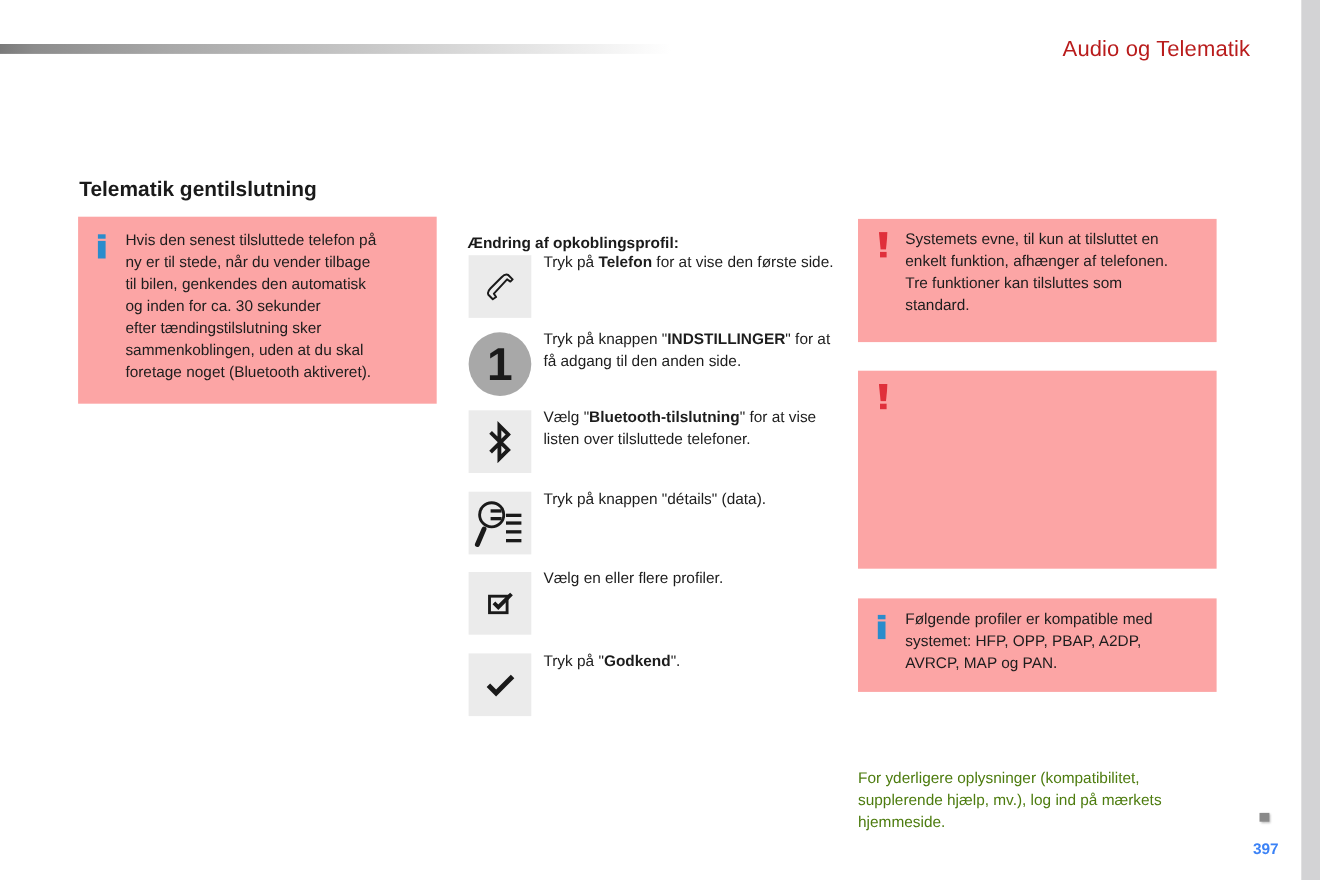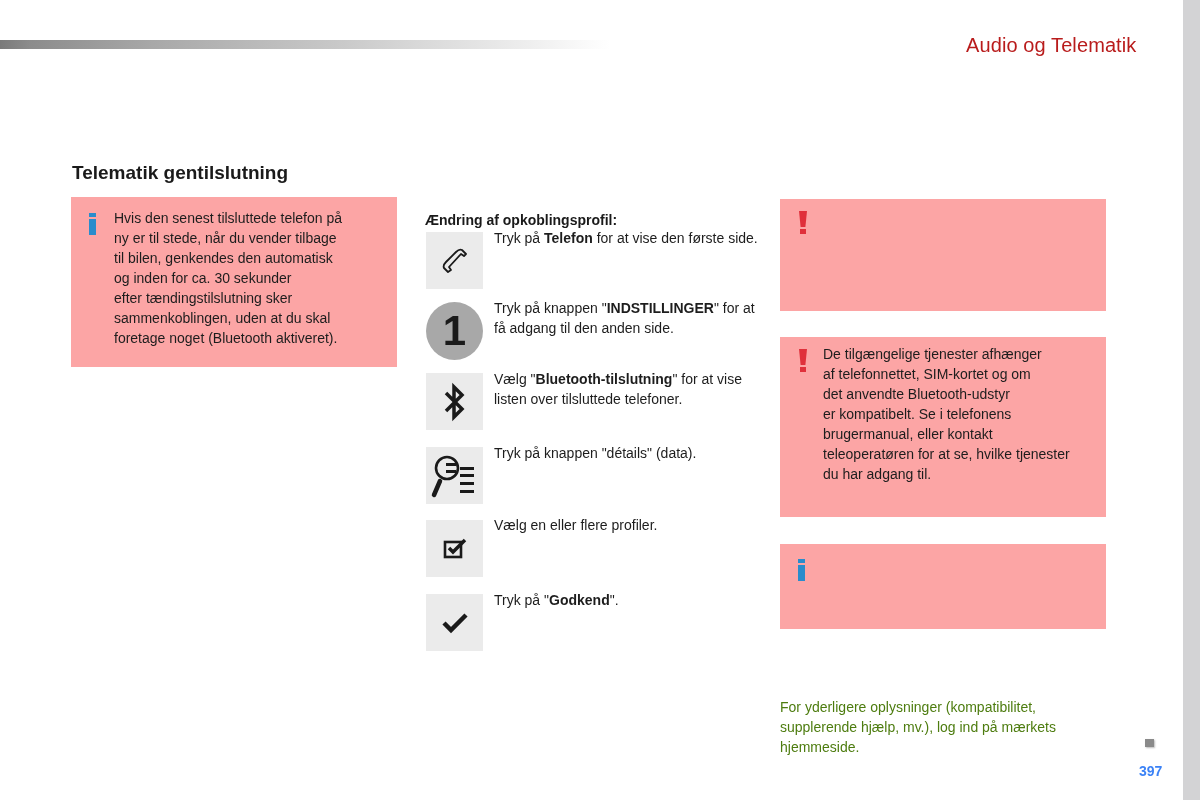--- a/index.html
+++ b/index.html
@@ -155,40 +155,40 @@
 </div>
 <div class="step-text" style="top:590px;">
   <span>Tryk på "</span><b>Godkend</b><span>".</span>
 </div>
 
 <div class="note-box" style="left:780px; top:199px; width:326px; height:112px;">
   <div class="warn-icon" style="left:19px; top:12px;">
     <div class="bar"></div>
       <div class="dot"></div>
   </div>
+  <div class="note-text" style="left:43px; top:8px; width:280px;">Systemets evne, til kun at tilsluttet en
+enkelt funktion, afhænger af telefonen.
+Tre funktioner kan tilsluttes som
+standard.</div>
 </div>
 
 <div class="note-box" style="left:780px; top:337px; width:326px; height:180px;">
   <div class="warn-icon" style="left:19px; top:12px;">
     <div class="bar"></div>
       <div class="dot"></div>
   </div>
-  <div class="note-text" style="left:43px; top:7px; width:280px;">De tilgængelige tjenester afhænger
-af telefonnettet, SIM-kortet og om
-det anvendte Bluetooth-udstyr
-er kompatibelt. Se i telefonens
-brugermanual, eller kontakt
-teleoperatøren for at se, hvilke tjenester
-du har adgang til.</div>
 </div>
 
 <div class="note-box" style="left:780px; top:544px; width:326px; height:85px;">
   <div class="info-icon" style="left:18px; top:15px;">
     <div class="dot"></div>
       <div class="stem"></div>
   </div>
+  <div class="note-text" style="left:43px; top:8px; width:280px;">Følgende profiler er kompatible med
+systemet: HFP, OPP, PBAP, A2DP,
+AVRCP, MAP og PAN.</div>
 </div>
 
 <div class="footer-text">For yderligere oplysninger (kompatibilitet,
 supplerende hjælp, mv.), log ind på mærkets
 hjemmeside.</div>
 <div class="end-marker"></div>
 <div class="page-number">397</div>
 
 </body></html>

